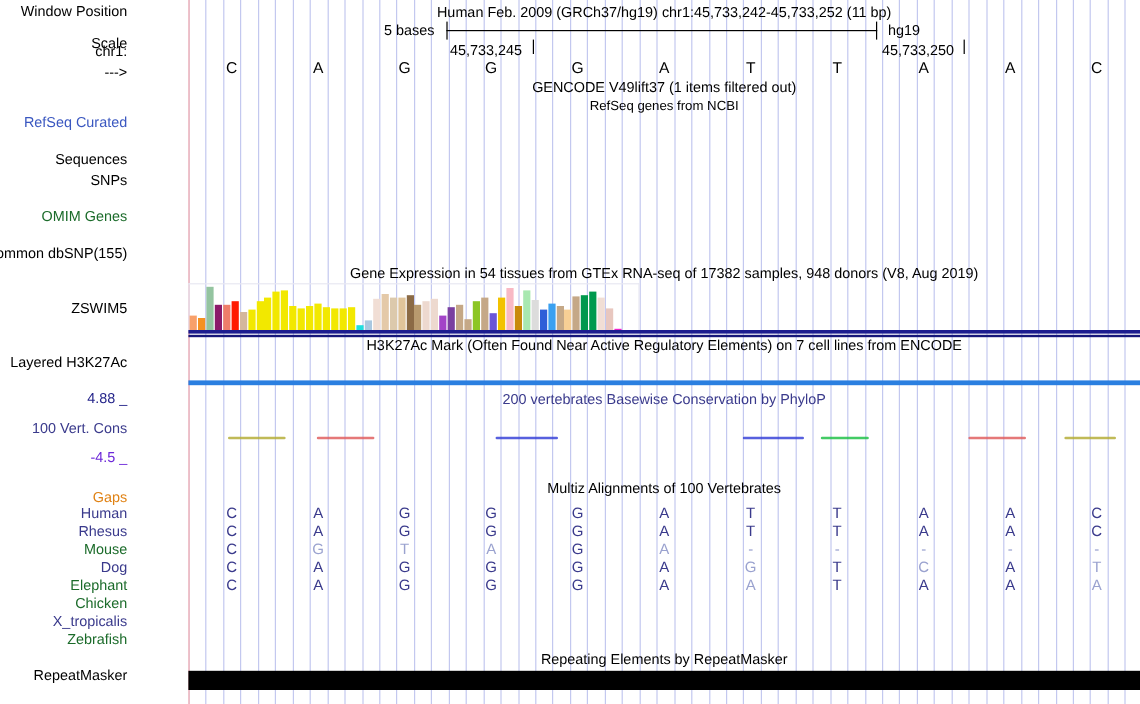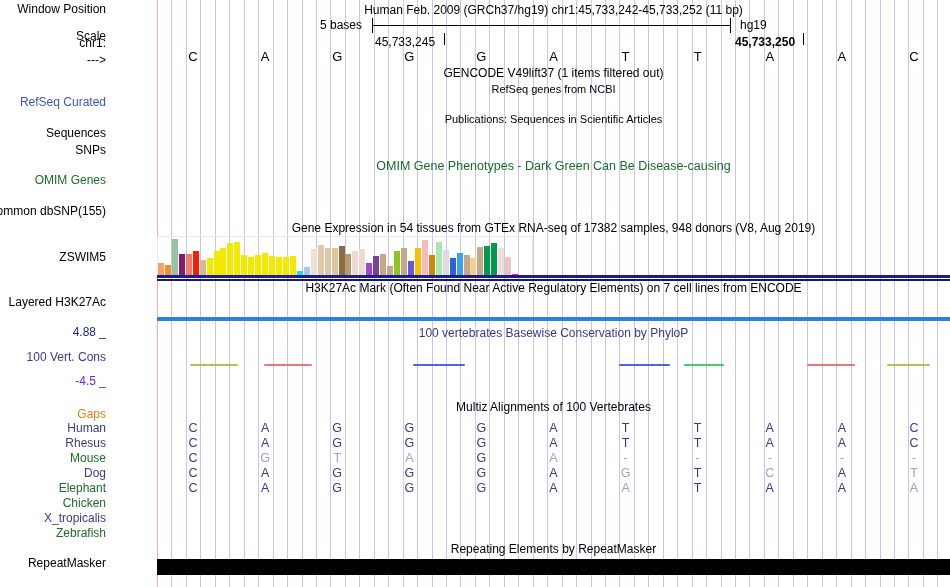--- a/index.html
+++ b/index.html
@@ -140,21 +140,21 @@
   <div class="lbl" style="top:30px;">Scale</div>
   <div class="scaletxt" style="top:18px;left:320px;">5 bases</div>
   <div class="scalebar" style="top:25px;left:372px;width:359px;"></div>
   <div class="scaletick" style="top:18px;left:372px;height:15px;"></div>
   <div class="scaletick" style="top:18px;left:730px;height:15px;"></div>
   <div class="scaletxt" style="top:18px;left:740px;">hg19</div>
 
   <div class="lbl" style="top:37px;">chr1:</div>
   <div class="coord" style="top:35px;left:375px;">45,733,245</div>
   <div class="coordtick" style="top:33px;left:444px;"></div>
-  <div class="coord" style="top:35px;left:735px;font-weight:bold;">45,733,250</div>
+  <div class="coord" style="top:35px;left:735px;">45,733,250</div>
   <div class="coordtick" style="top:33px;left:803px;"></div>
 
   <div class="lbl" style="top:54px;">---&gt;</div>
   <div id="seqrow">
       <div class="baseletter" style="left: 193.045px; top: 49px;">C</div>
       <div class="baseletter" style="left: 265.136px; top: 49px;">A</div>
       <div class="baseletter" style="left: 337.227px; top: 49px;">G</div>
       <div class="baseletter" style="left: 409.318px; top: 49px;">G</div>
       <div class="baseletter" style="left: 481.409px; top: 49px;">G</div>
       <div class="baseletter" style="left: 553.5px; top: 49px;">A</div>
@@ -164,26 +164,24 @@
       <div class="baseletter" style="left: 841.864px; top: 49px;">A</div>
       <div class="baseletter" style="left: 913.955px; top: 49px;">C</div>
     </div>
 
   <div class="ctitle" style="top:67px;">GENCODE V49lift37 (1 items filtered out)</div>
 
   <div class="lbl rsblue" style="top:96px;">RefSeq Curated</div>
   <div class="ctitle small" style="top:83px;">RefSeq genes from NCBI</div>
 
   <div class="lbl" style="top:127px;">Sequences</div>
-  <div class="ctitle small" style="top:113px;">Publications: Sequences in Scientific Articles</div>
 
   <div class="lbl" style="top:144px;">SNPs</div>
 
   <div class="lbl green" style="top:174px;">OMIM Genes</div>
-  <div class="ctitle green" style="top:160px;">OMIM Gene Phenotypes - Dark Green Can Be Disease-causing</div>
 
   <div class="lbl" style="top:205px;">Common dbSNP(155)</div>
 
   <div class="ctitle" style="top:222px;">Gene Expression in 54 tissues from GTEx RNA-seq of 17382 samples, 948 donors (V8, Aug 2019)</div>
   <div class="lbl" style="top:251px;">ZSWIM5</div>
   <div class="gtexbox" id="gtexbox">
       <div class="gbar" style="left: 0px; width: 6px; height: 13.3px; background: rgb(248, 160, 106);"></div>
       <div class="gbar" style="left: 6.9434px; width: 6px; height: 11.4px; background: rgb(245, 145, 34);"></div>
       <div class="gbar" style="left: 13.8868px; width: 6px; height: 37.05px; background: rgb(148, 196, 160);"></div>
       <div class="gbar" style="left: 20.8302px; width: 6px; height: 21.85px; background: rgb(139, 26, 106);"></div>
@@ -238,21 +236,21 @@
       <div class="gbar" style="left: 361.057px; width: 6px; height: 1px; background: rgb(238, 34, 204);"></div>
       <div class="gbar" style="left: 368px; width: 6px; height: 1px; background: rgb(238, 34, 204);"></div>
     </div>
   <div class="gtexbase"></div>
 
   <div class="h3line-top"></div>
   <div class="ctitle" style="top:282px;">H3K27Ac Mark (Often Found Near Active Regulatory Elements) on 7 cell lines from ENCODE</div>
   <div class="lbl" style="top:296px;">Layered H3K27Ac</div>
   <div class="h3line-bot"></div>
 
-  <div class="ctitle navy" style="top:327px;">100 vertebrates Basewise Conservation by PhyloP</div>
+  <div class="ctitle navy" style="top:327px;">200 vertebrates Basewise Conservation by PhyloP</div>
   <div class="lbl navy" style="top:326px;right:844px;">4.88 _</div>
   <div class="lbl blue" style="top:351px;">100 Vert. Cons</div>
   <div class="lbl red" style="top:375px;">-4.5 _</div>
   <div id="consmarks">
       <div class="consmark" style="left: 190.306px; width: 47.58px; top: 364px; background: rgb(181, 174, 58); opacity: 0.85;"></div>
       <div class="consmark" style="left: 264.055px; width: 47.58px; top: 364px; background: rgb(224, 96, 96); opacity: 0.85;"></div>
       <div class="consmark" style="left: 413.139px; width: 51.545px; top: 364px; background: rgb(58, 68, 216); opacity: 0.85;"></div>
       <div class="consmark" style="left: 618.526px; width: 51.545px; top: 364px; background: rgb(58, 68, 216); opacity: 0.85;"></div>
       <div class="consmark" style="left: 684.345px; width: 39.65px; top: 364px; background: rgb(34, 194, 74); opacity: 0.85;"></div>
       <div class="consmark" style="left: 807.26px; width: 47.58px; top: 364px; background: rgb(224, 96, 96); opacity: 0.85;"></div>

